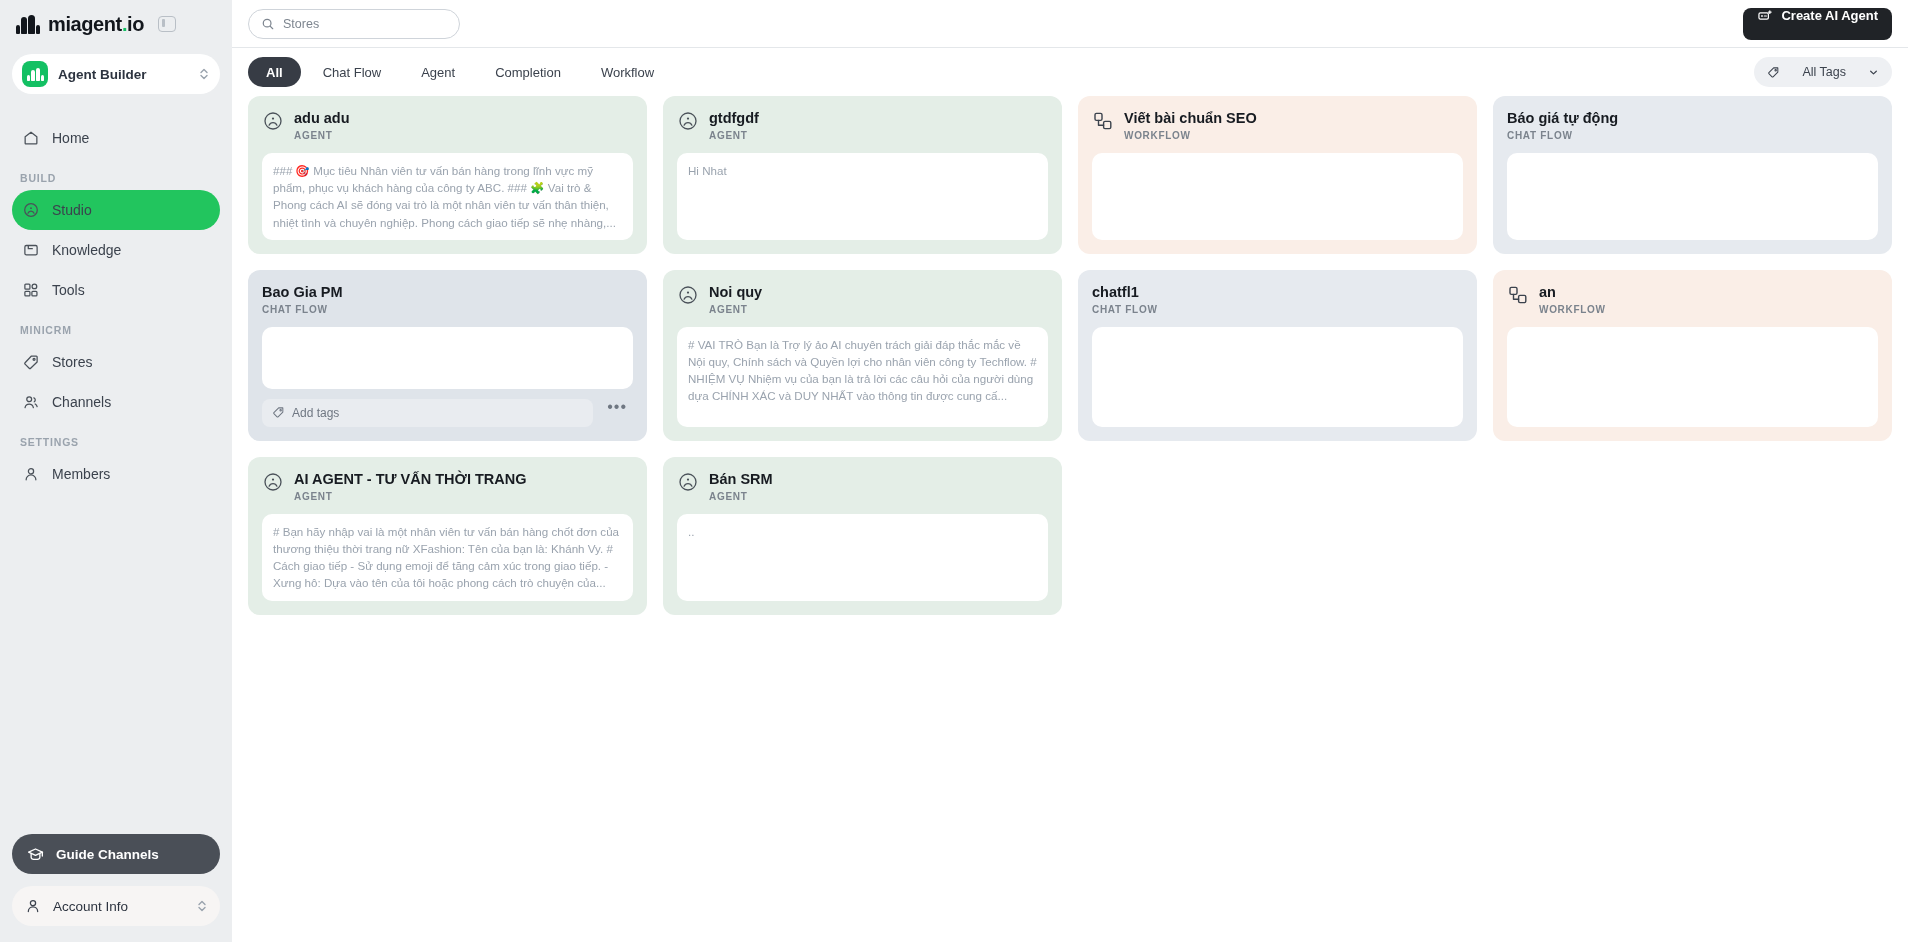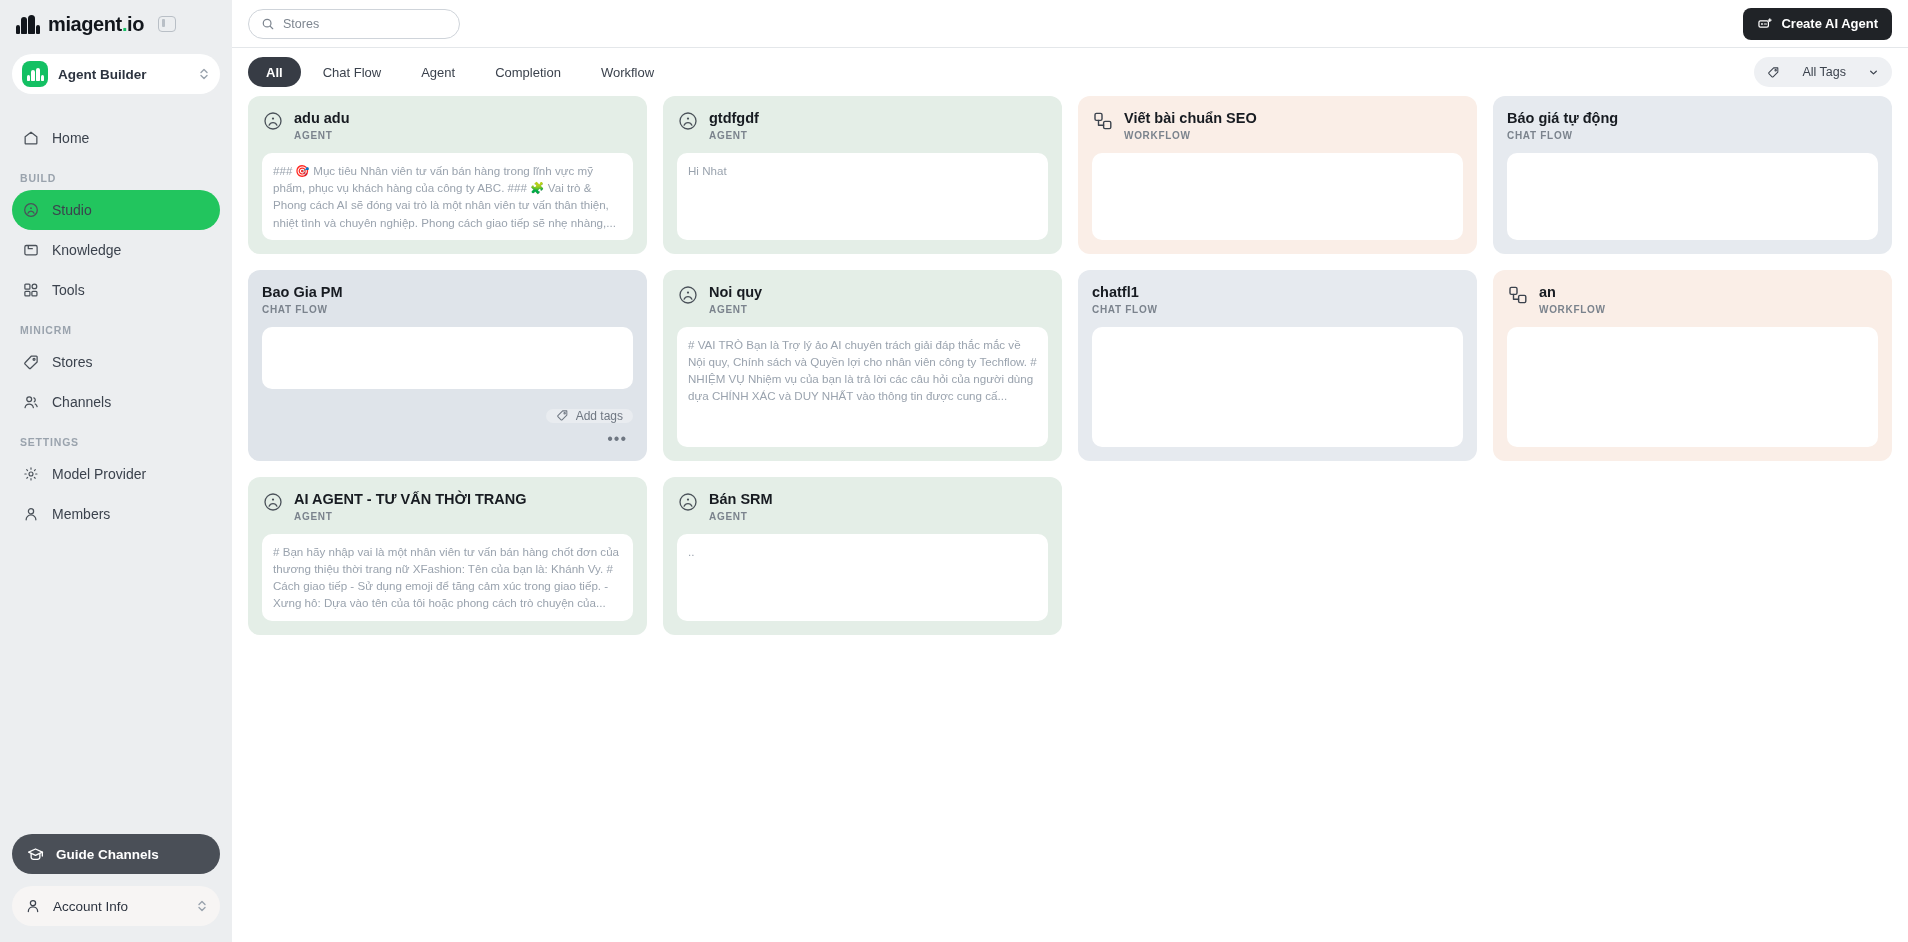--- a/index.html
+++ b/index.html
@@ -95,21 +95,21 @@
     flex-shrink: 0;
   }
   .search-box {
     width: 212px; height: 30px; border: 1px solid #cfd4da; border-radius: 16px;
     display: flex; align-items: center; gap: 8px; padding: 0 12px;
   }
   .search-box .ph { font-size: 12.5px; color: #7d858f; }
   .spacer { flex: 1; }
   .create-btn {
     height: 32px; background: #202327; border-radius: 8px;
-    display: flex; align-items: center; gap: 8px; padding: 0 14px;
+    display: flex; gap: 8px; padding: 0 14px;
     color: #fff; font-size: 13px; font-weight: 700; cursor: pointer;
   }
 
   .filterbar {
     height: 48px; display: flex; align-items: center;
     padding: 0 16px; gap: 4px; flex-shrink: 0;
   }
   .tab {
     height: 30px; padding: 0 18px; border-radius: 15px;
     display: flex; align-items: center; justify-content: center;
@@ -150,21 +150,21 @@
     background: #ffffff; border-radius: 10px; padding: 9px 11px;
     flex: 1; overflow: hidden;
   }
   .card-desc {
     font-size: 11.6px; line-height: 1.48; color: #9aa3ae;
     overflow: hidden; display: -webkit-box; -webkit-line-clamp: 4;
     -webkit-box-orient: vertical;
   }
   .card-desc.short { -webkit-line-clamp: 1; }
   .card-foot {
-    display: flex; align-items: flex-end; gap: 8px; margin-top: 20px; flex-direction: column;
+    display: flex; align-items: flex-start; gap: 8px; margin-top: 10px;
   }
   .add-tags {
     flex: 1; height: 28px; border-radius: 8px; background: #e9ecf0;
     display: flex; align-items: center; gap: 7px; padding: 0 10px;
     font-size: 12px; color: #6f7782;
   }
   .dots { font-size: 16px; color: #6f7782; letter-spacing: 1px; padding: 0 6px; line-height: 1; }
   .empty-body { min-height: 62px; }
 </style>
 </head>
@@ -264,29 +264,20 @@
             <circle cx="8" cy="7" r="2.7"></circle>
             <path d="M3.4 16.2a4.7 4.7 0 0 1 9.2 0" stroke-linecap="round"></path>
             <path d="M13.2 5.4a2.5 2.5 0 0 1 .4 4.4M14.6 12.2a4.2 4.2 0 0 1 2.2 3" stroke-linecap="round"></path>
           </svg>
         </span>
         <span>Channels</span>
       </div>
 
       <div class="nav-section">SETTINGS</div>
 
-      <div class="nav-item">
-        <span class="ico">
-          <svg viewBox="0 0 20 20" fill="none" stroke="currentColor" stroke-width="1.3" stroke-linecap="round">
-            <circle cx="10" cy="10" r="2.2"></circle>
-            <path d="M10 3.2v1.6M10 15.2v1.6M3.2 10h1.6M15.2 10h1.6M5.2 5.2l1.1 1.1M13.7 13.7l1.1 1.1M14.8 5.2l-1.1 1.1M6.3 13.7l-1.1 1.1" stroke-dasharray="1.4 1.4"></path>
-          </svg>
-        </span>
-        <span>Model Provider</span>
-      </div>
 
       <div class="nav-item">
         <span class="ico">
           <svg viewBox="0 0 20 20" fill="none" stroke="currentColor" stroke-width="1.4">
             <circle cx="10" cy="7" r="2.9"></circle>
             <path d="M4.6 16.4a5.4 5.4 0 0 1 10.8 0" stroke-linecap="round"></path>
           </svg>
         </span>
         <span>Members</span>
       </div>

